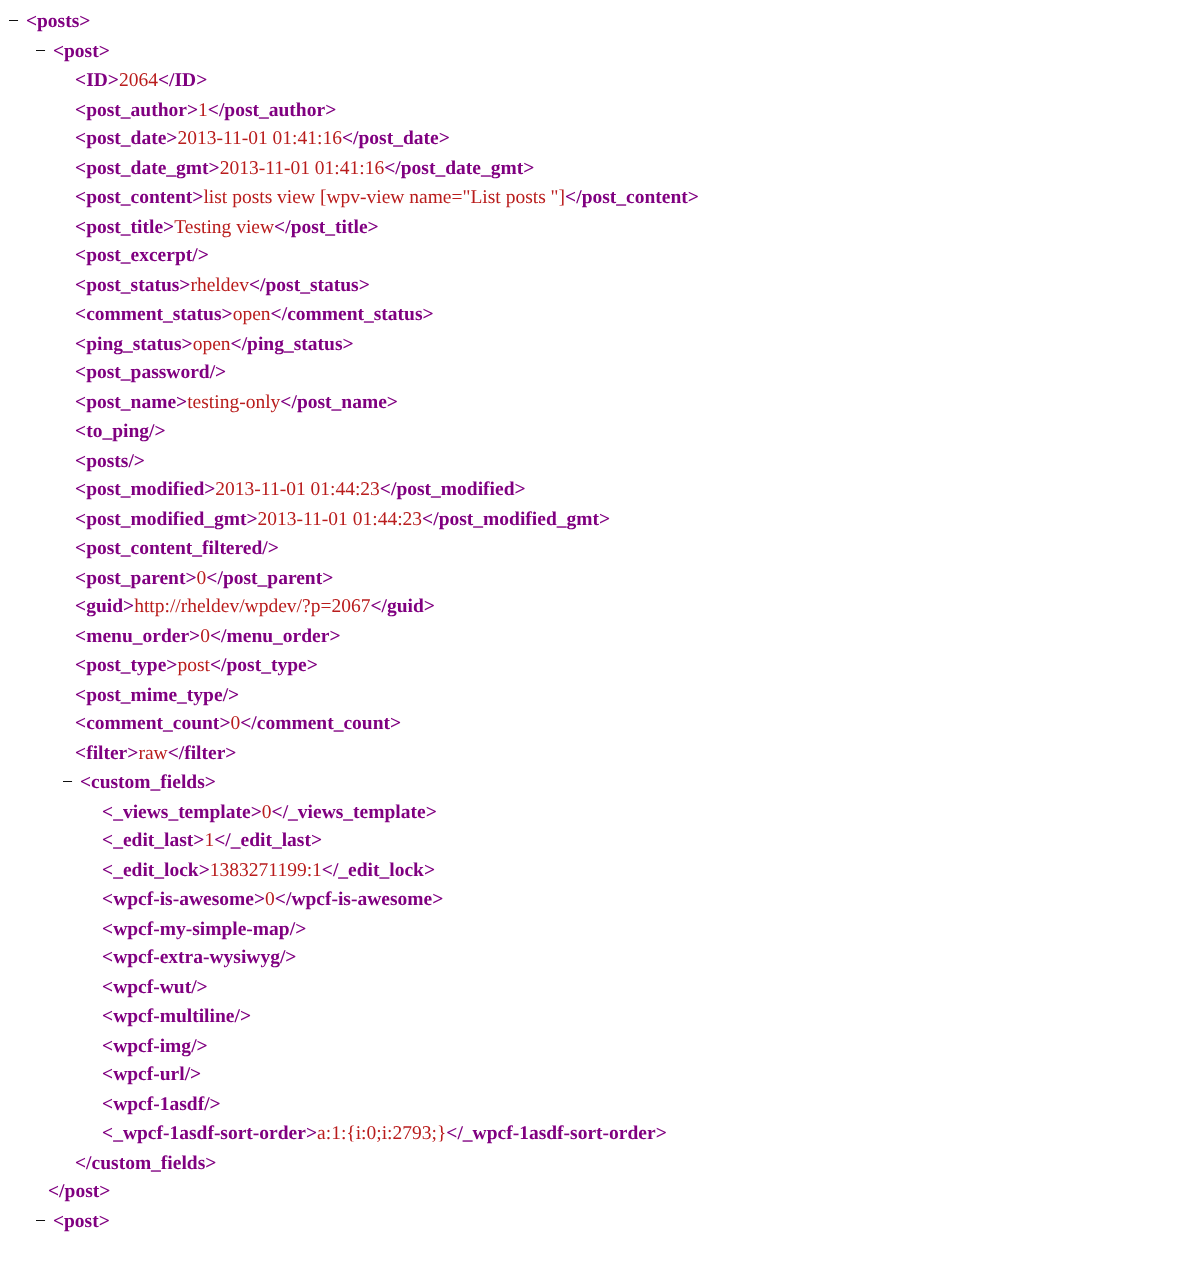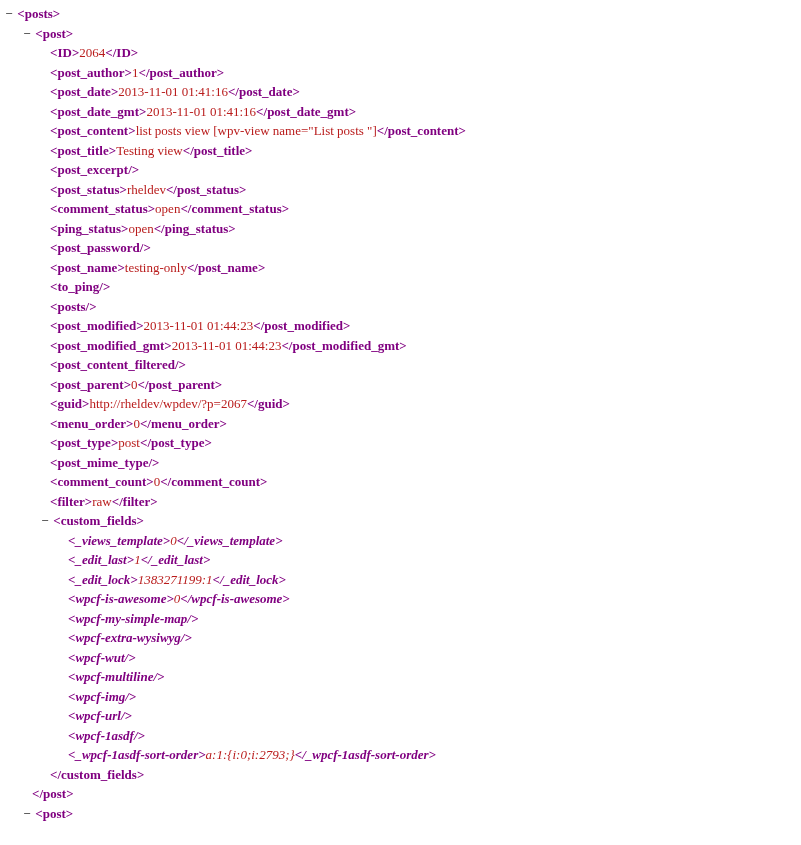--- a/index.html
+++ b/index.html
@@ -12,21 +12,21 @@
     line-height: 1.5;
   }
   .line { white-space: nowrap; }
   .toggle { color: #000; cursor: pointer; display: inline-block; width: 10px; text-align: center; }
   .tag { color: #800080; font-weight: bold; }
   .text { color: #b91c1c; }
   .i0 { padding-left: 0px; font-family: Liberation Serif, serif; }
   .i1 { padding-left: 18px; font-family: Liberation Serif, serif; }
   .i2 { padding-left: 46px; }
   .i3 { padding-left: 36px; }
-  .i4 { padding-left: 64px; font-style: italic; }
+  .i4 { padding-left: 64px; }
   .i5 { padding-left: 28px; }
 </style>
 </head>
 <body>
 
 <div class="line i0"><span class="toggle">−</span> <span class="tag">&lt;<span>posts</span>&gt;</span></div>
 
 <div class="line i1"><span class="toggle">−</span> <span class="tag">&lt;<span>post</span>&gt;</span></div>
 
 <div class="line i2"><span class="tag">&lt;<span>ID</span>&gt;</span><span class="text">2064</span><span class="tag">&lt;/<span>ID</span>&gt;</span></div>

